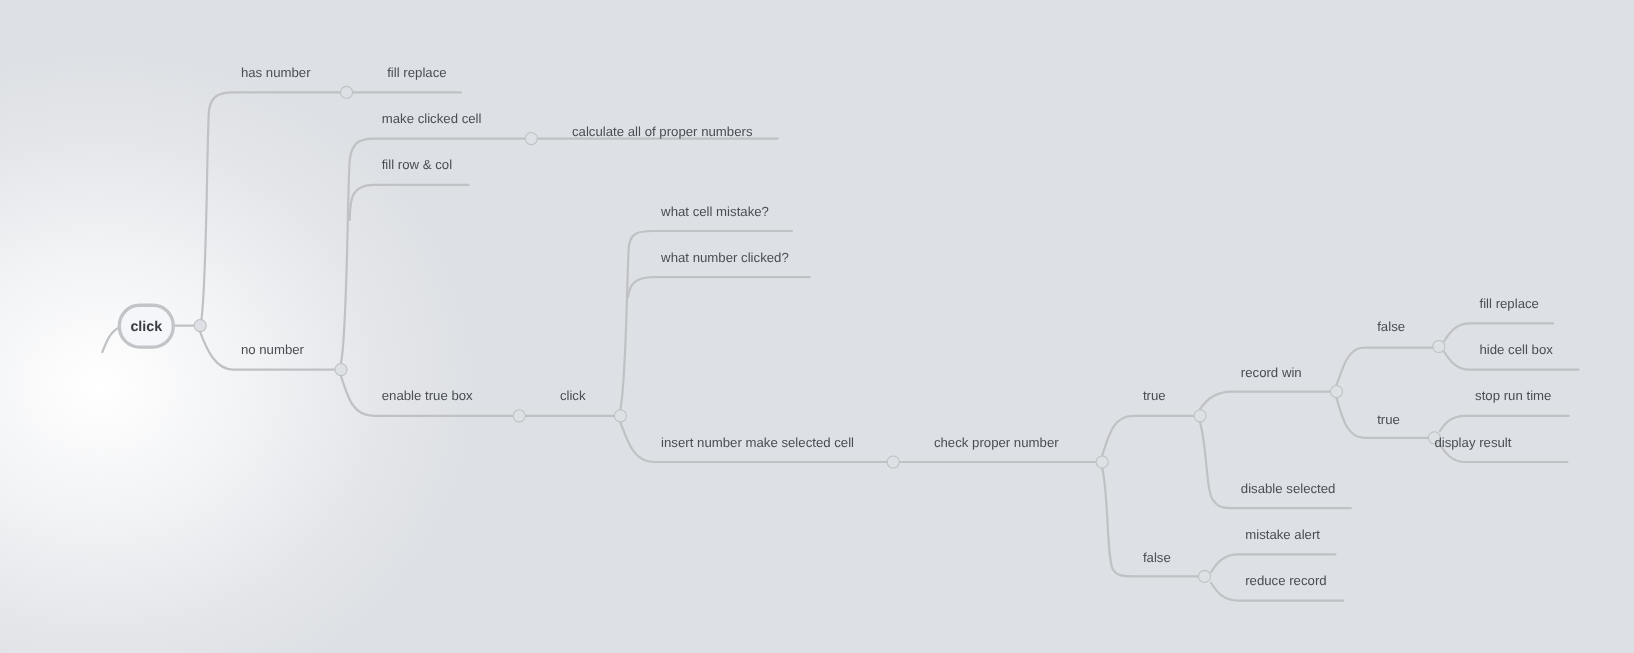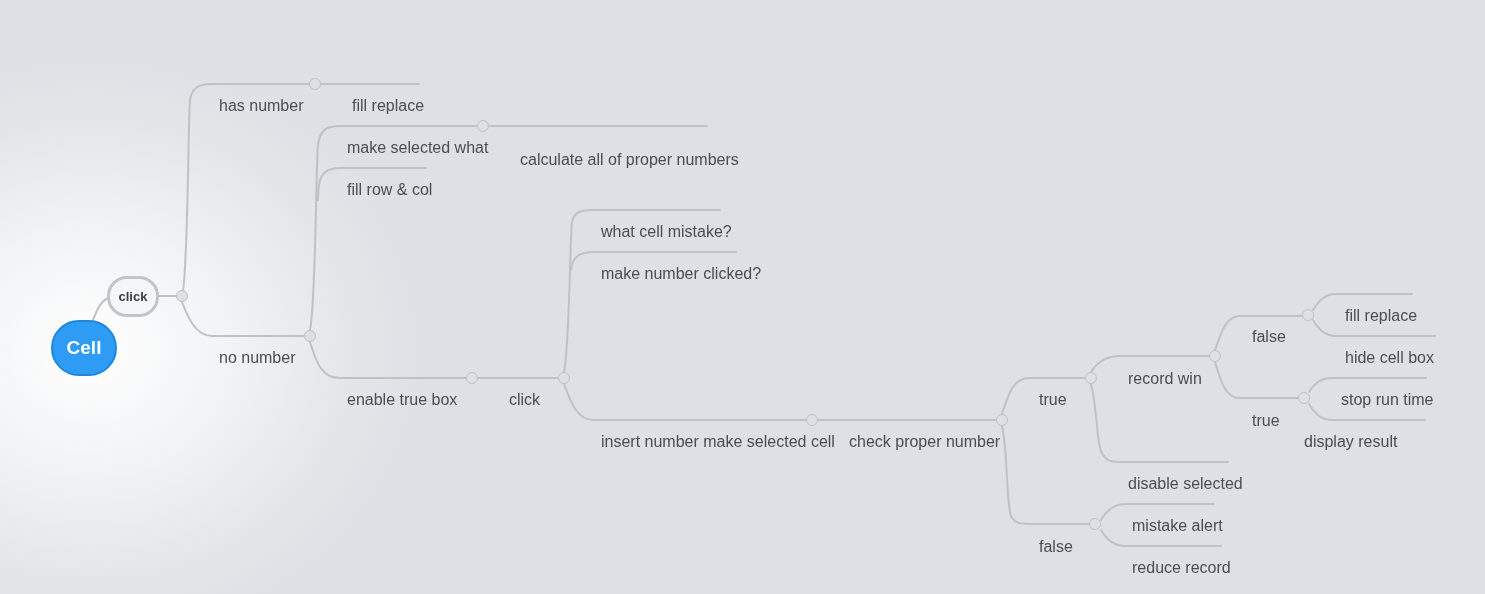--- a/index.html
+++ b/index.html
@@ -4,22 +4,22 @@
 <style>
   html, body { margin: 0; padding: 0; }
   body {
     width: 1485px; height: 594px; overflow: hidden; position: relative;
     background: radial-gradient(ellipse 340px 300px at 90px 350px, #ffffff 0%, #f2f3f5 40%, #e4e6ea 75%, #dde0e4 100%), #dde0e4;
     font-family: "Liberation Sans", "DejaVu Sans", sans-serif;
   }
   #canvas { position: absolute; left: 0; top: 0; width: 1485px; height: 594px; }
   svg.links { position: absolute; left: 0; top: 0; }
   .lbl {
-    position: absolute; font-size: 16px; color: #4a4d52; white-space: nowrap;
-    line-height: 16px; cursor: pointer; margin-top: 40px;
+    position: absolute; font-size: 12px; color: #4a4d52; white-space: nowrap;
+    line-height: 16px; cursor: pointer;
   }
   .root {
     position: absolute; left: 51px; top: 320px; width: 66px; height: 56px;
     border-radius: 28px; background: #2e9cf5; border: 2px solid #1f86de;
     box-sizing: border-box; color: #fff; font-weight: bold; font-size: 19px;
     display: flex; align-items: center; justify-content: center; cursor: pointer;
   }
   .sub {
     position: absolute; left: 107px; top: 276px; width: 52px; height: 41px;
     border-radius: 20px; background: #f4f6fa; border: 3px solid #c2c4c7;
@@ -71,23 +71,20 @@
     <path d="M1215 350 C 1220 338, 1224 316, 1240 316 L 1302 316"></path>
     <path d="M1215 362 C 1220 378, 1224 398, 1240 398 L 1298 398"></path>
 
     <path d="M1313 310 C 1318 302, 1324 294, 1336 294 L 1412 294"></path>
     <path d="M1313 320 C 1318 328, 1324 336, 1336 336 L 1435 336"></path>
 
     <path d="M1309 392 C 1314 384, 1320 378, 1332 378 L 1426 378"></path>
     <path d="M1309 404 C 1314 412, 1320 420, 1332 420 L 1425 420"></path>
   </svg>
 
-  <div class="root">
-    <span>Cell</span>
-  </div>
   <div class="sub">
     <span>click</span>
   </div>
 
   <div class="knob" style="left:176px;top:290px"></div>
   <div class="knob" style="left:309px;top:78px"></div>
   <div class="knob" style="left:304px;top:330px"></div>
   <div class="knob" style="left:477px;top:120px"></div>
   <div class="knob" style="left:466px;top:372px"></div>
   <div class="knob" style="left:558px;top:372px"></div>
@@ -95,27 +92,27 @@
   <div class="knob" style="left:996px;top:414px"></div>
   <div class="knob" style="left:1085px;top:372px"></div>
   <div class="knob" style="left:1089px;top:518px"></div>
   <div class="knob" style="left:1209px;top:350px"></div>
   <div class="knob" style="left:1302px;top:309px"></div>
   <div class="knob" style="left:1298px;top:392px"></div>
 
   <div class="lbl" style="left:219px;top:58px">has number</div>
   <div class="lbl" style="left:352px;top:58px">fill replace</div>
   <div class="lbl" style="left:219px;top:310px">no number</div>
-  <div class="lbl" style="left:347px;top:100px">make selected what</div>
+  <div class="lbl" style="left:347px;top:100px">make clicked cell</div>
   <div class="lbl" style="left:520px;top:112px">calculate all of proper numbers</div>
   <div class="lbl" style="left:347px;top:142px">fill row &amp; col</div>
   <div class="lbl" style="left:347px;top:352px">enable true box</div>
   <div class="lbl" style="left:509px;top:352px">click</div>
   <div class="lbl" style="left:601px;top:184px">what cell mistake?</div>
-  <div class="lbl" style="left:601px;top:226px">make number clicked?</div>
+  <div class="lbl" style="left:601px;top:226px">what number clicked?</div>
   <div class="lbl" style="left:601px;top:394px">insert number make selected cell</div>
   <div class="lbl" style="left:849px;top:394px">check proper number</div>
   <div class="lbl" style="left:1039px;top:352px">true</div>
   <div class="lbl" style="left:1039px;top:499px">false</div>
   <div class="lbl" style="left:1128px;top:331px">record win</div>
   <div class="lbl" style="left:1128px;top:436px">disable selected</div>
   <div class="lbl" style="left:1132px;top:478px">mistake alert</div>
   <div class="lbl" style="left:1132px;top:520px">reduce record</div>
   <div class="lbl" style="left:1252px;top:289px">false</div>
   <div class="lbl" style="left:1252px;top:373px">true</div>

